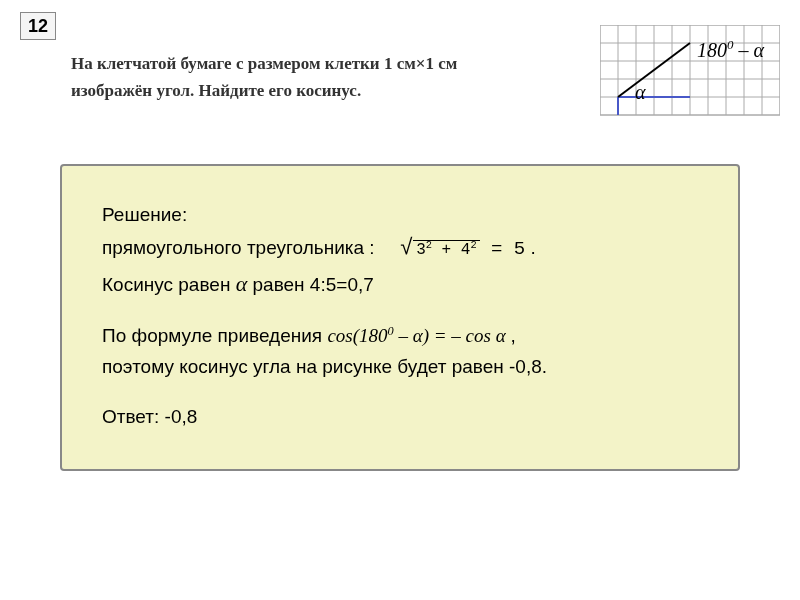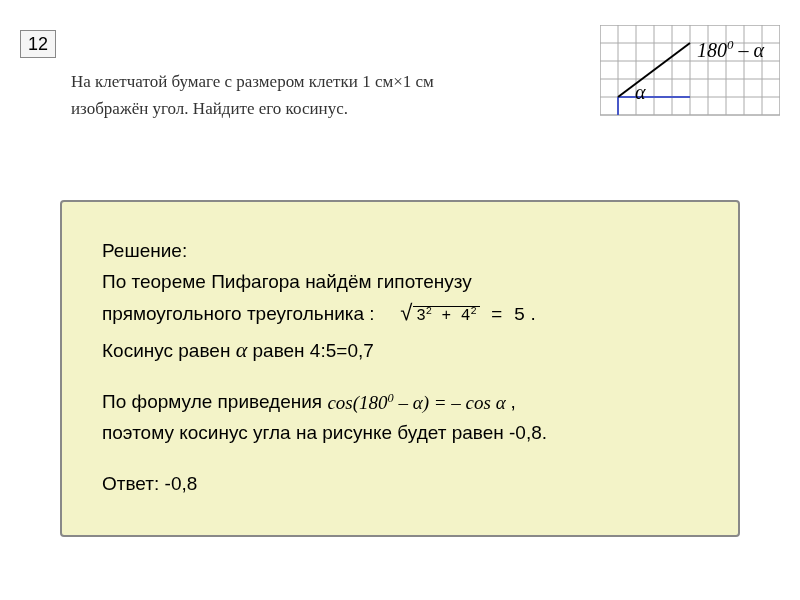--- a/index.html
+++ b/index.html
@@ -10,21 +10,22 @@
     body {
       width: 800px;
       height: 600px;
       background: #ffffff;
       font-family: Arial, sans-serif;
       position: relative;
     }
     .problem-header {
       display: flex;
       align-items: flex-start;
-      padding: 28px 20px;
+      padding: 10px 20px;
+      font-weight: bold;
     }
     .problem-number-box {
       width: 36px;
       height: 28px;
       border: 1px solid #888;
       display: flex;
       align-items: center;
       justify-content: center;
       font-size: 18px;
       margin-right: 15px;
@@ -156,21 +157,20 @@
   <div class="angle-label-180">
     <span>180</span><sup>0</sup><span> – </span><span class="alpha">α</span>
   </div>
   <div class="angle-label-alpha">
     <span class="alpha">α</span>
   </div>
 </div>
 
 <div class="solution-box">
   <div class="solution-title">Решение:</div>
-  <div class="solution-line">По теореме Пифагора найдём  гипотенузу</div>
   <div class="solution-line">
     <span>прямоугольного треугольника :</span>
     <span class="sqrt-formula">
       <span class="sqrt-symbol">√</span><span class="sqrt-content"><span>3</span><sup>2</sup><span> + 4</span><sup>2</sup></span><span> = 5</span>
     </span>
     <span> .</span>
   </div>
   <div class="solution-line">
     <span>Косинус равен </span>
     <span class="alpha" style="font-size:22px;">α</span>

